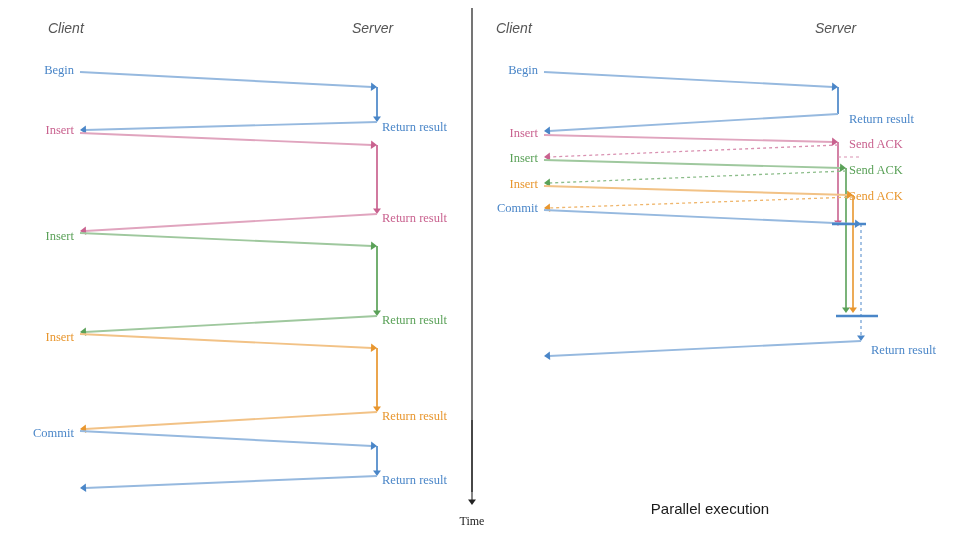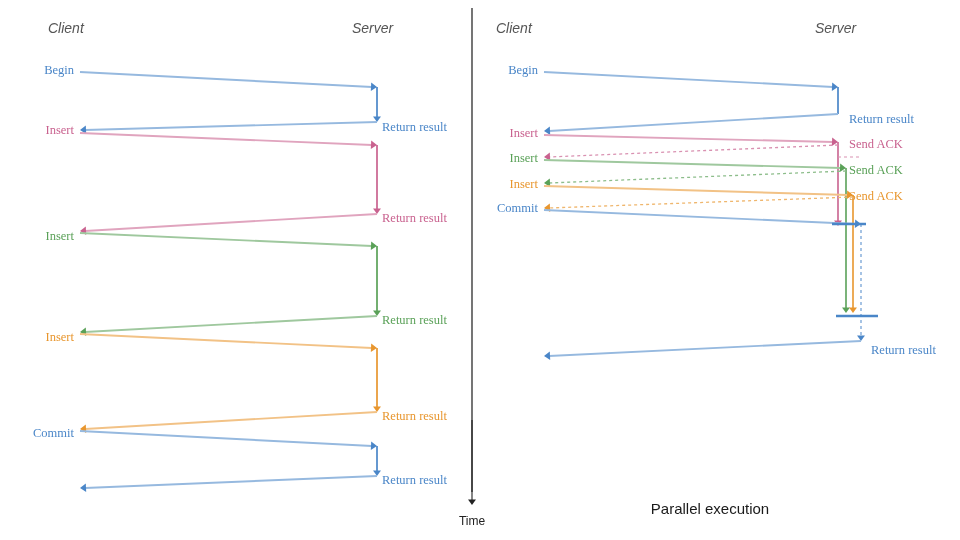--- a/index.html
+++ b/index.html
@@ -47,21 +47,21 @@
   .panel-caption {
     position: absolute;
     font-family: "Liberation Sans", sans-serif;
     font-size: 15px;
     color: #1a1a1a;
     white-space: nowrap;
     transform: translateX(-50%);
   }
   .axis-caption {
     position: absolute;
-    font-family: Liberation Sans, sans-serif;
+    font-family: Liberation Serif, serif;
     font-size: 12px;
     color: #222222;
     white-space: nowrap;
     transform: translateX(-50%);
     text-align: right;
   }
 </style>
 </head>
 <body>
 

